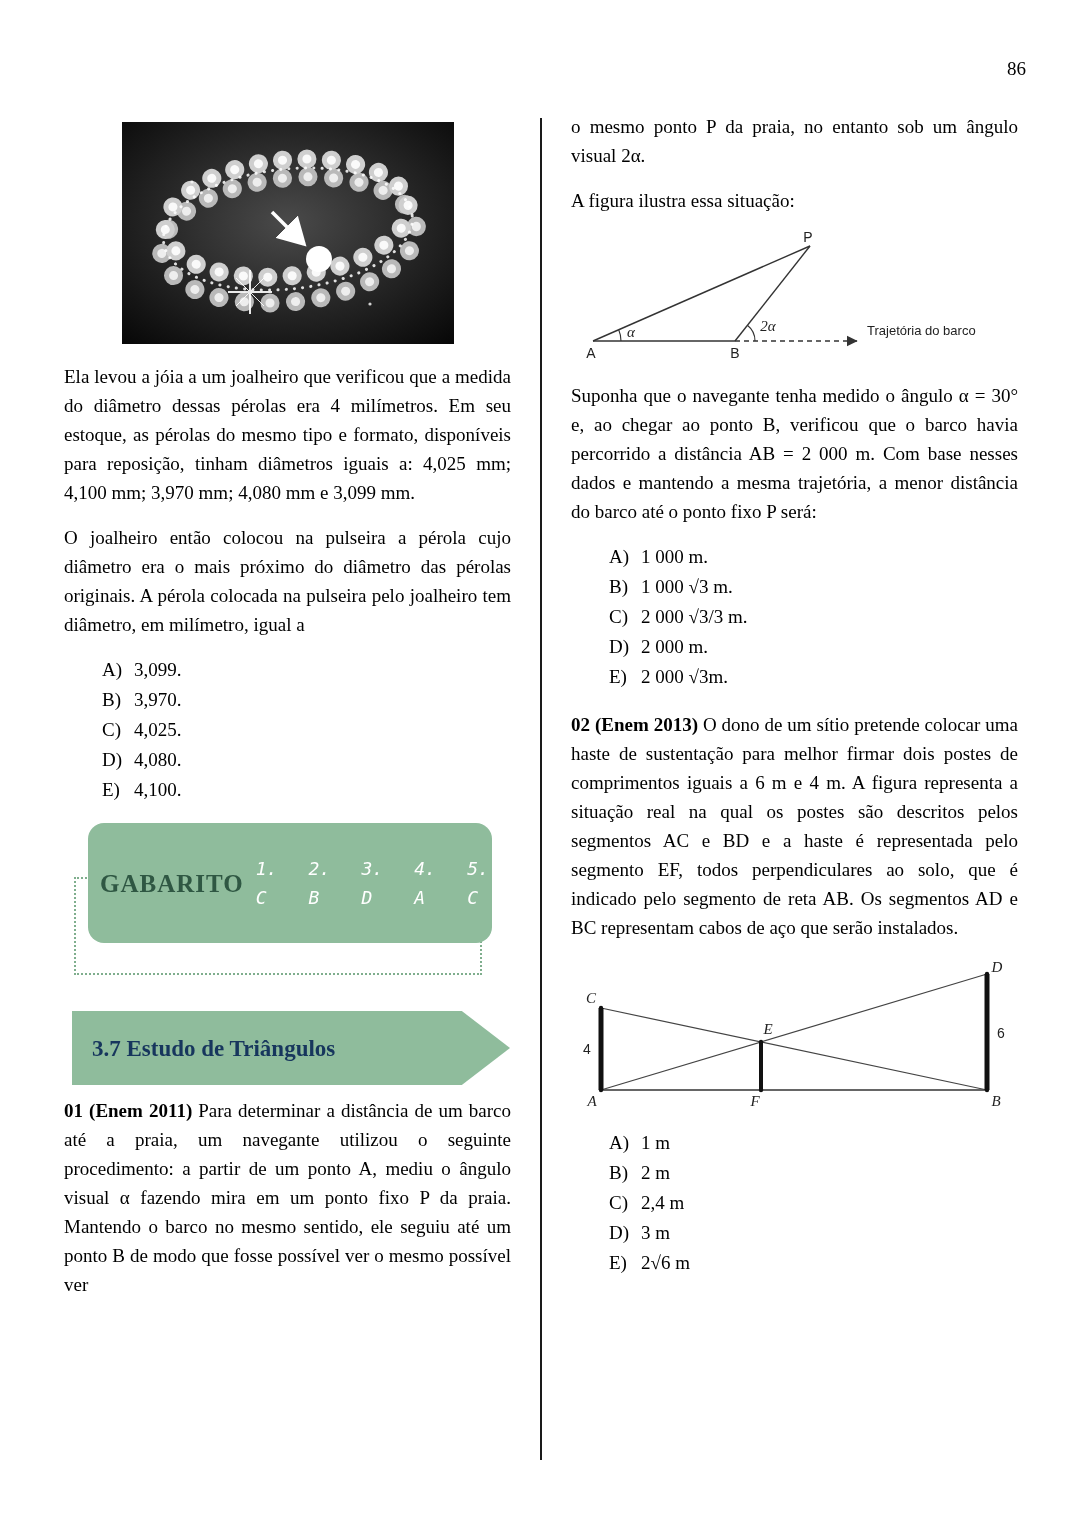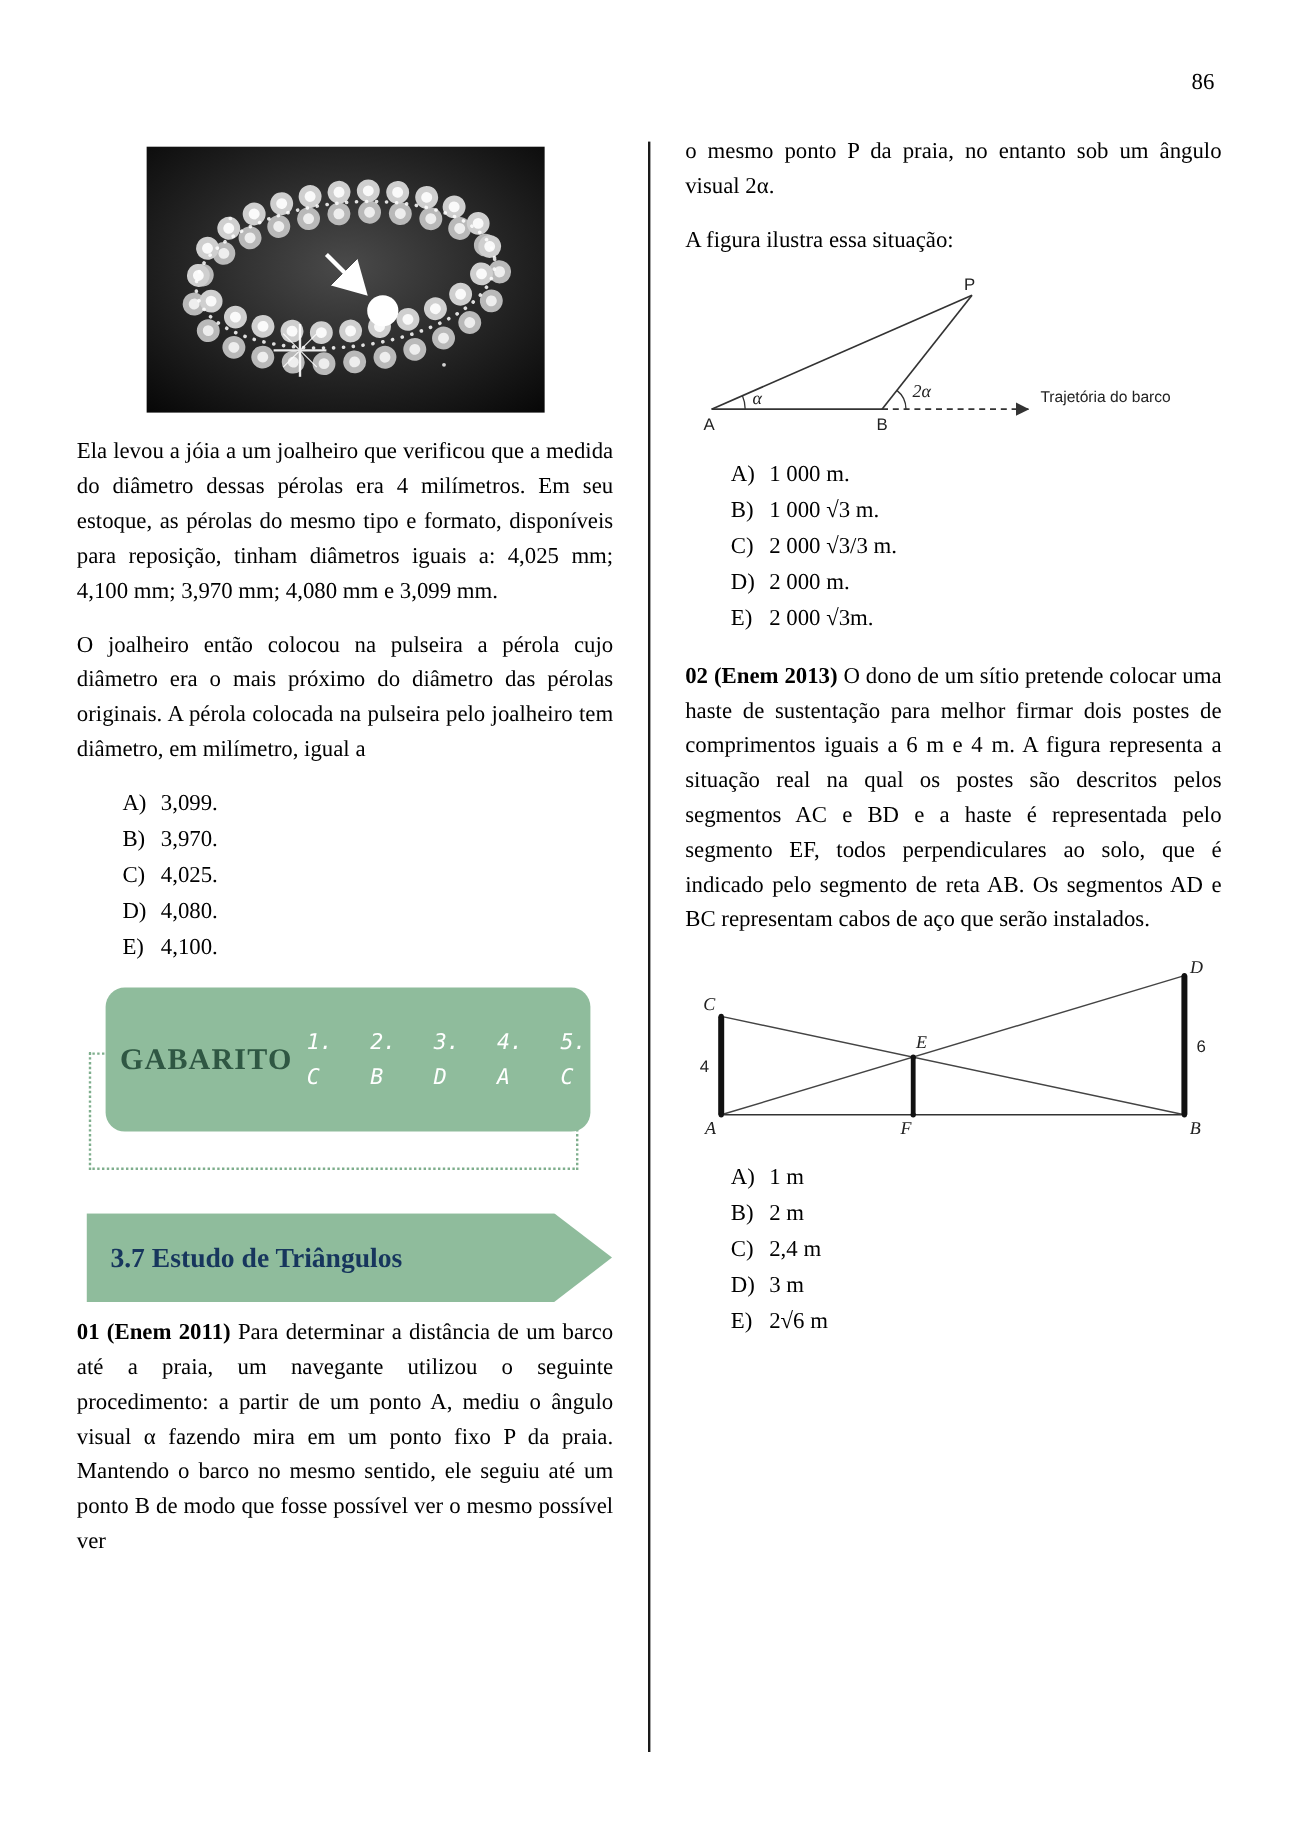--- a/index.html
+++ b/index.html
@@ -1,20 +1,20 @@
 <!DOCTYPE html>
 <html><head>
 <meta charset="utf-8">
 <style>
   html,body{margin:0;padding:0;}
   body{
     width:1080px;height:1527px;position:relative;background:#ffffff;
     font-family:"Liberation Serif",serif;color:#000;overflow:hidden;
   }
-  .page-number{position:absolute;top:58px;right:68px;font-size:19px;}
+  .page-number{position:absolute;top:58px;right:54px;font-size:19px;}
   .divider{position:absolute;left:540px;top:118px;width:2px;height:1342px;background:#1a1a1a;}
   .col{position:absolute;top:112px;width:447px;font-size:19px;line-height:29px;text-align:justify;}
   .col-left{left:64px;}
   .col-right{left:571px;}
   p{margin:0 0 16px 0;}
   b{font-weight:bold;}
   .options{margin:2px 0 18px 38px;text-align:left;}
   .option{display:flex;line-height:30px;}
   .opt-label{width:32px;flex:0 0 32px;}
   .figure{display:block;margin:10px auto 18px auto;}
@@ -147,20 +147,21 @@
       <path d="M 172.4 94.3 A 20 20 0 0 1 180 110" stroke-width="1.1"></path>
     </g>
     <text class="lbl-math" x="56" y="106" text-anchor="middle">α</text>
     <text class="lbl-math" x="193" y="100" text-anchor="middle">2α</text>
     <text x="16" y="127" text-anchor="middle">A</text>
     <text x="160" y="127" text-anchor="middle">B</text>
     <text x="233" y="11" text-anchor="middle">P</text>
     <text class="lbl-small" x="292" y="104">Trajetória do barco</text>
   </svg>
 
+  <p>Suponha que o navegante tenha medido o ângulo α = 30° e, ao chegar ao ponto B, verificou que o barco havia percorrido a distância AB = 2 000 m. Com base nesses dados e mantendo a mesma trajetória, a menor distância do barco até o ponto fixo P será:</p>
 
   <div class="options">
     <div class="option">
         <span class="opt-label">A)</span>
         <span>1 000 m.</span>
       </div>
     <div class="option">
         <span class="opt-label">B)</span>
         <span>1 000 √3 m.</span>
       </div>

